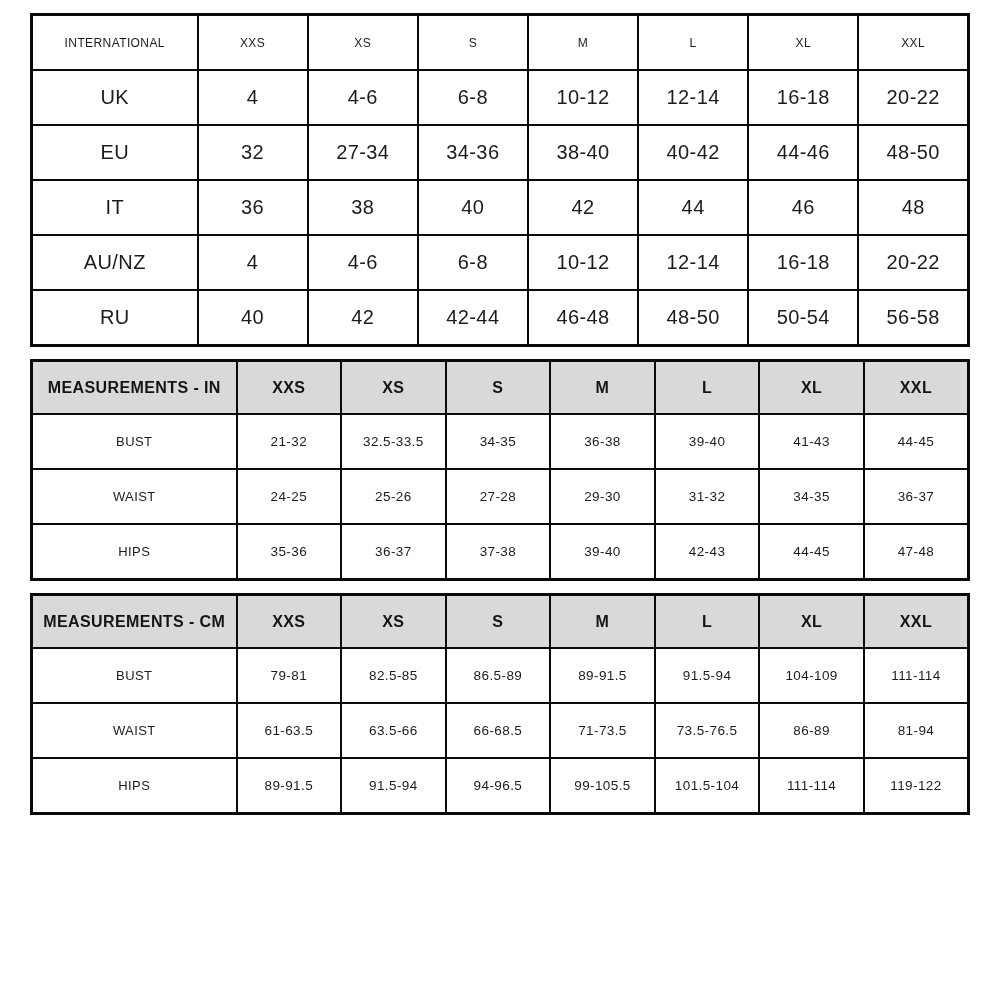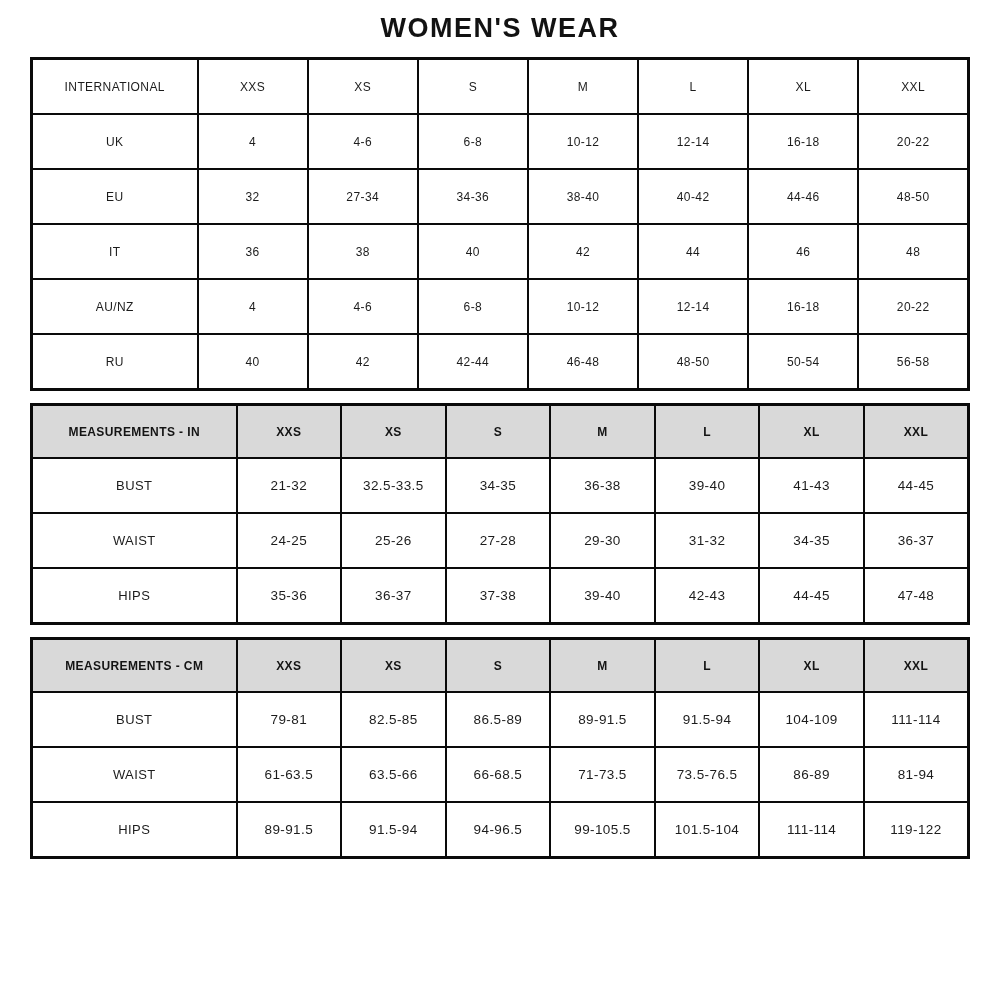--- a/index.html
+++ b/index.html
@@ -40,41 +40,40 @@
     letter-spacing: 0.4px;
     overflow: hidden;
     white-space: nowrap;
   }
   .t1 .hdr th {
     height: 53px;
     background: #ffffff;
     font-weight: normal;
     font-size: 12px;
   }
-  .t1 td { height: 53px; font-size: 12px; font-weight: normal; }
+  .t1 td { height: 53px; font-size: 20px; font-weight: normal; }
   .t1 col.lblcol { width: 166px; }
 
   
   .tm .hdr th {
     height: 51px;
     background: #d9d9d9;
     font-weight: bold;
-    font-size: 12px;
+    font-size: 16px;
     color: #141414;
   }
   .tm td { height: 53px; font-size: 13.5px; }
   .tm td.lbl { font-size: 13px; }
   .tm col.lblcol { width: 205px; }
 </style>
 </head>
 <body>
 
 <div class="page">
 
-  <h1 class="page-title">WOMEN'S WEAR</h1>
 
   <table class="sz t1">
     <colgroup>
       <col class="lblcol">
         <col>
         <col>
         <col>
         <col>
         <col>
         <col>

